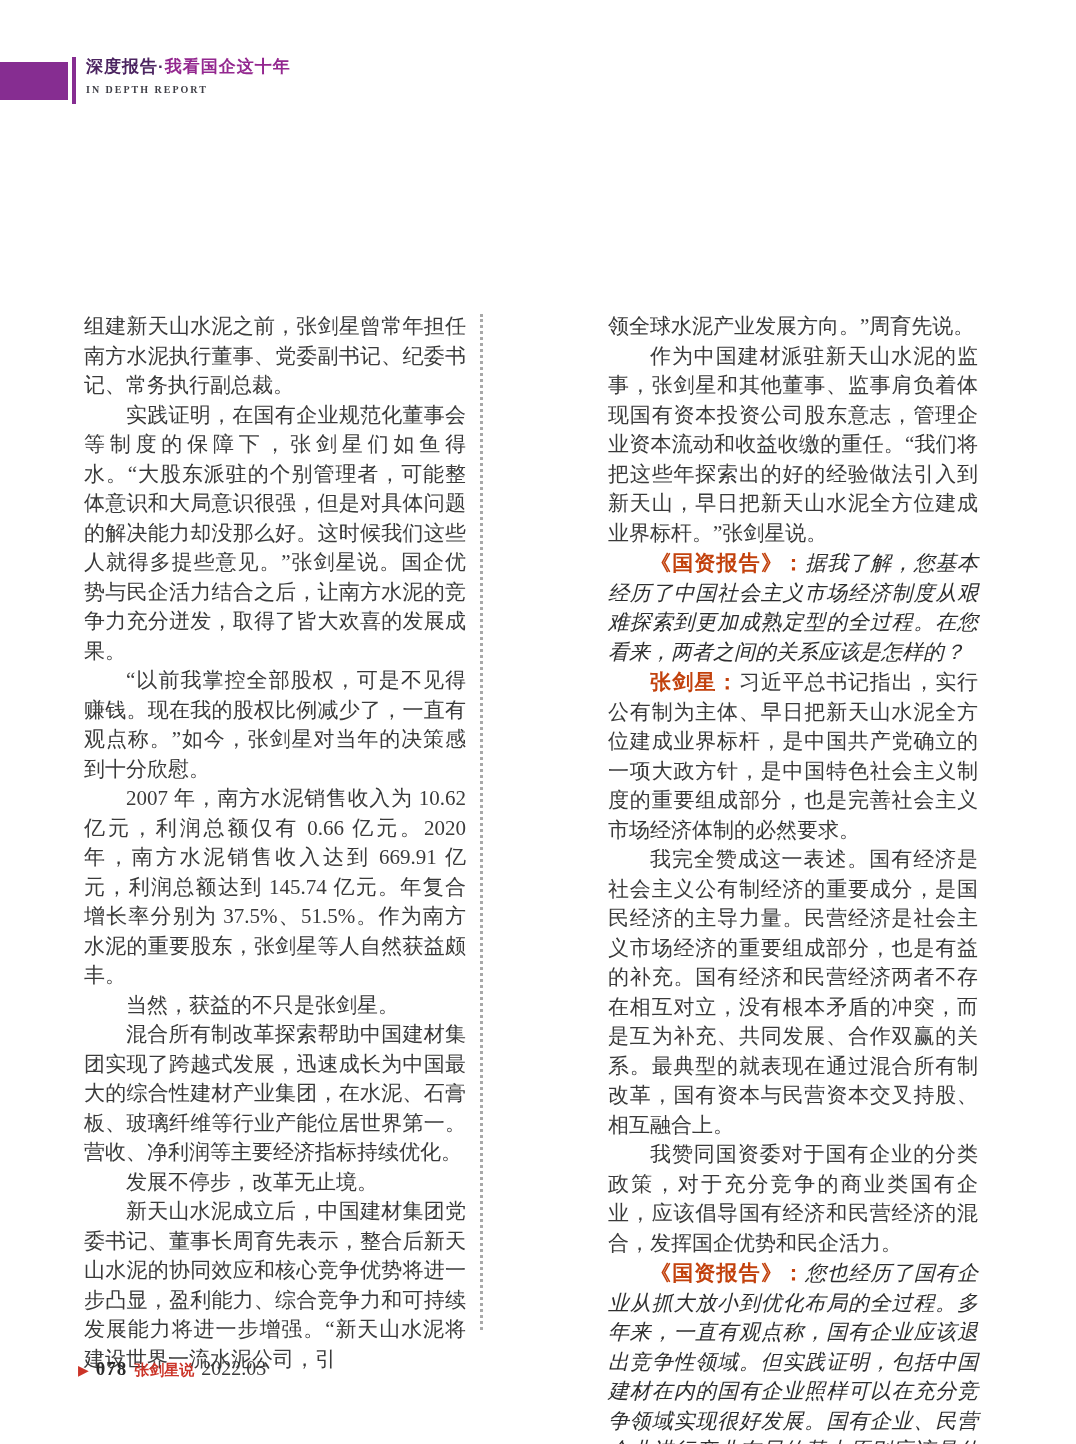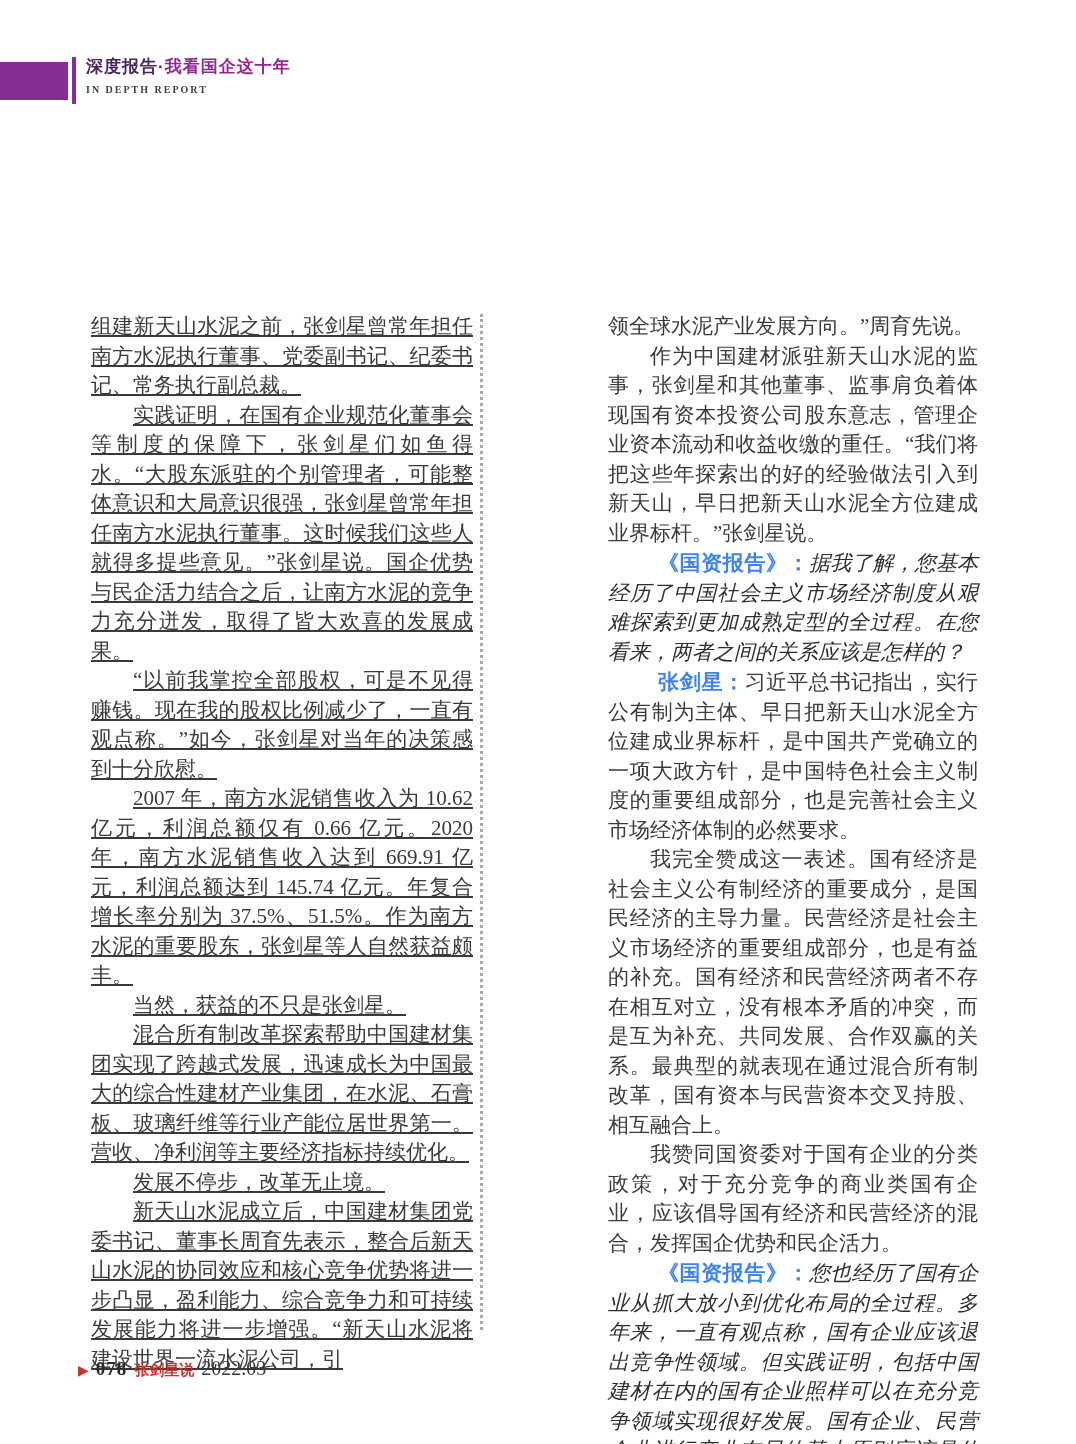--- a/index.html
+++ b/index.html
@@ -38,30 +38,29 @@
     color: #3e3e46; letter-spacing: 2px;
     line-height: 20px; margin-top: 2px;
   }
 
   
   .col {
     position: absolute; top: 312px;
     font-size: 21px; line-height: 29.5px;
     color: #3a3a3a; text-align: justify;
   }
-  .col.left  { left: 91px;  width: 382px; text-decoration: underline; }
+  .col.left  { left: 84px;  width: 382px; }
   .col.right { left: 608px; width: 370px; }
   .para { margin: 0; text-indent: 2em; }
   .para.noindent { text-indent: 0; }
   .para.question { font-style: italic; color: #2e2e2e; }
   .para .label {
-    font-style: normal; font-weight: bold; color: #3b82f6;
+    font-style: normal; font-weight: bold; color: #c2410c;
     font-family: "Liberation Sans", sans-serif;
     letter-spacing: 0.5px;
-    margin-left: 8px;
   }
   .divider {
     position: absolute; left: 480px; top: 314px;
     height: 1016px; width: 0;
     border-left: 3px dotted #a8a8a8;
   }
 
   
   .footer {
     position: absolute; left: 78px; top: 1357px;
@@ -85,21 +84,21 @@
       <div class="cn-title">
         <span>深度报告·</span><span class="topic">我看国企这十年</span>
       </div>
       <div class="en-title">IN DEPTH REPORT</div>
     </div>
   </header>
 
   <main>
     <section class="col left" id="col-left">
         <p class="para normal noindent"><span>组建新天山水泥之前，张剑星曾常年担任南方水泥执行董事、党委副书记、纪委书记、常务执行副总裁。</span></p>
-        <p class="para normal"><span>实践证明，在国有企业规范化董事会等制度的保障下，张剑星们如鱼得水。“大股东派驻的个别管理者，可能整体意识和大局意识很强，张剑星曾常年担任南方水泥执行董事。这时候我们这些人就得多提些意见。”张剑星说。国企优势与民企活力结合之后，让南方水泥的竞争力充分迸发，取得了皆大欢喜的发展成果。</span></p>
+        <p class="para normal"><span>实践证明，在国有企业规范化董事会等制度的保障下，张剑星们如鱼得水。“大股东派驻的个别管理者，可能整体意识和大局意识很强，但是对具体问题的解决能力却没那么好。这时候我们这些人就得多提些意见。”张剑星说。国企优势与民企活力结合之后，让南方水泥的竞争力充分迸发，取得了皆大欢喜的发展成果。</span></p>
         <p class="para normal"><span>“以前我掌控全部股权，可是不见得赚钱。现在我的股权比例减少了，一直有观点称。”如今，张剑星对当年的决策感到十分欣慰。</span></p>
         <p class="para normal"><span>2007 年，南方水泥销售收入为 10.62 亿元，利润总额仅有 0.66 亿元。2020 年，南方水泥销售收入达到 669.91 亿元，利润总额达到 145.74 亿元。年复合增长率分别为 37.5%、51.5%。作为南方水泥的重要股东，张剑星等人自然获益颇丰。</span></p>
         <p class="para normal"><span>当然，获益的不只是张剑星。</span></p>
         <p class="para normal"><span>混合所有制改革探索帮助中国建材集团实现了跨越式发展，迅速成长为中国最大的综合性建材产业集团，在水泥、石膏板、玻璃纤维等行业产能位居世界第一。营收、净利润等主要经济指标持续优化。</span></p>
         <p class="para normal"><span>发展不停步，改革无止境。</span></p>
         <p class="para normal"><span>新天山水泥成立后，中国建材集团党委书记、董事长周育先表示，整合后新天山水泥的协同效应和核心竞争优势将进一步凸显，盈利能力、综合竞争力和可持续发展能力将进一步增强。“新天山水泥将建设世界一流水泥公司，引</span></p>
       </section>
     <div class="divider"></div>
     <section class="col right" id="col-right">
         <p class="para normal noindent"><span>领全球水泥产业发展方向。”周育先说。</span></p>

